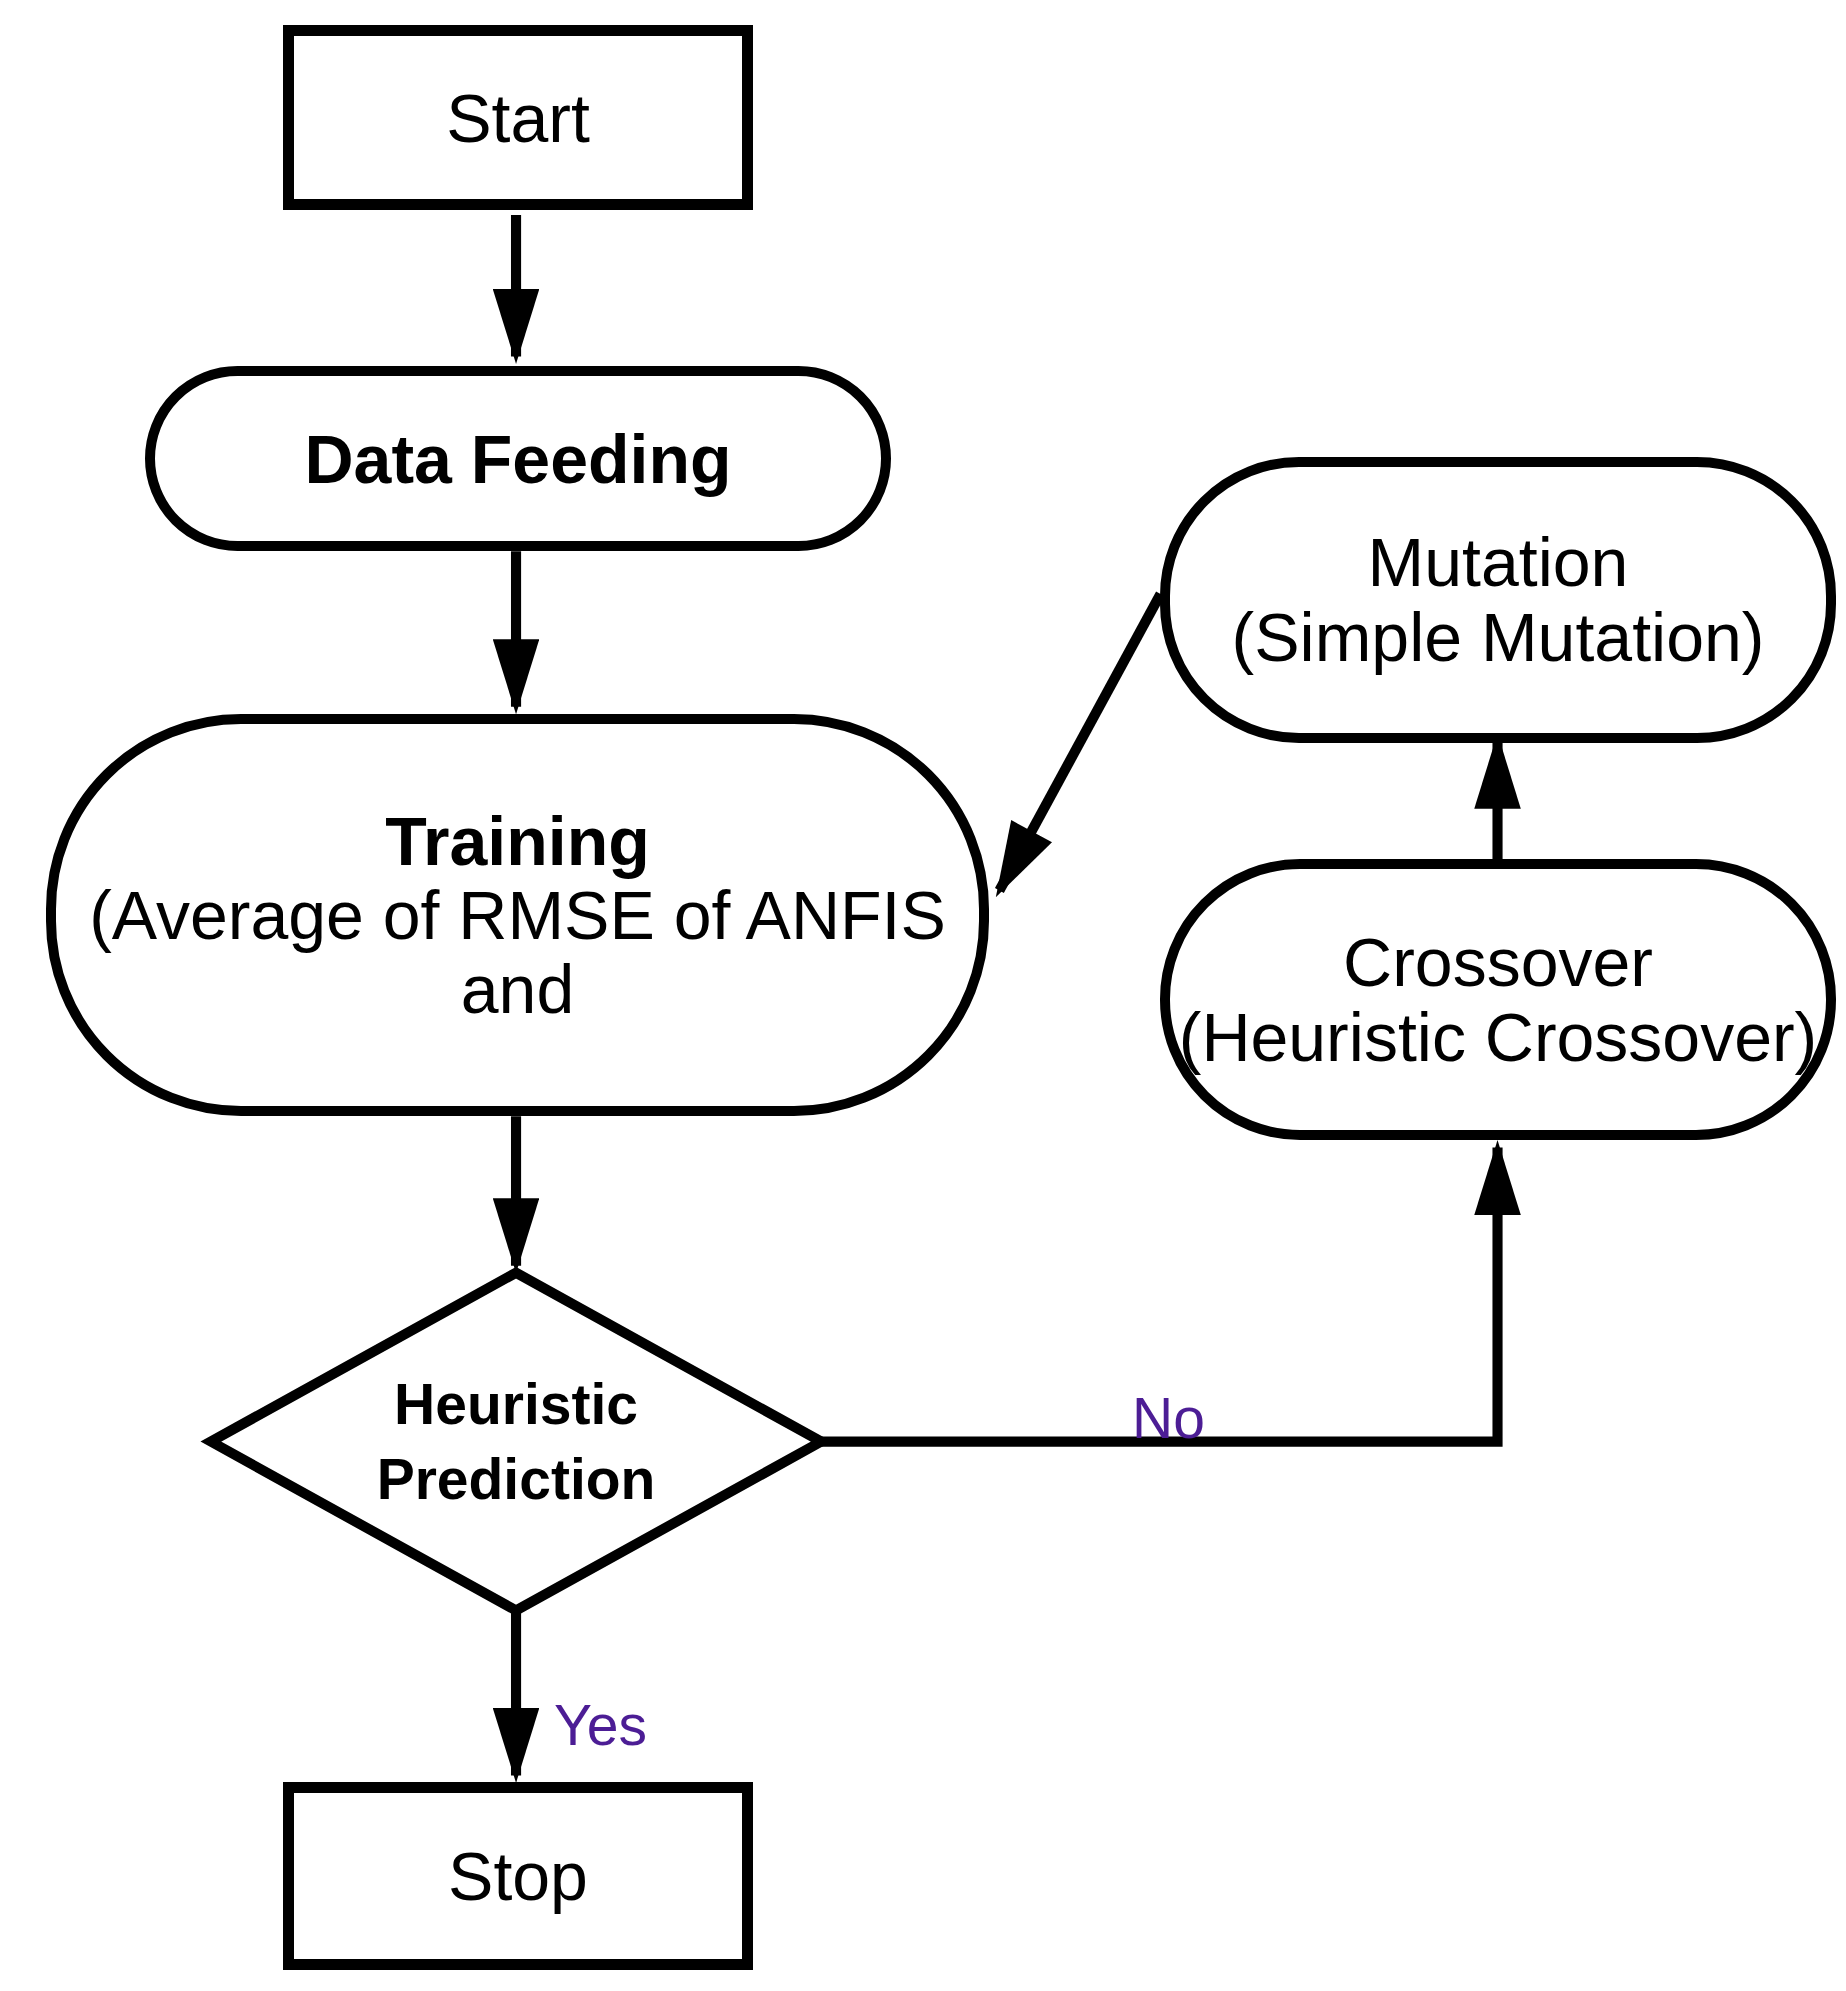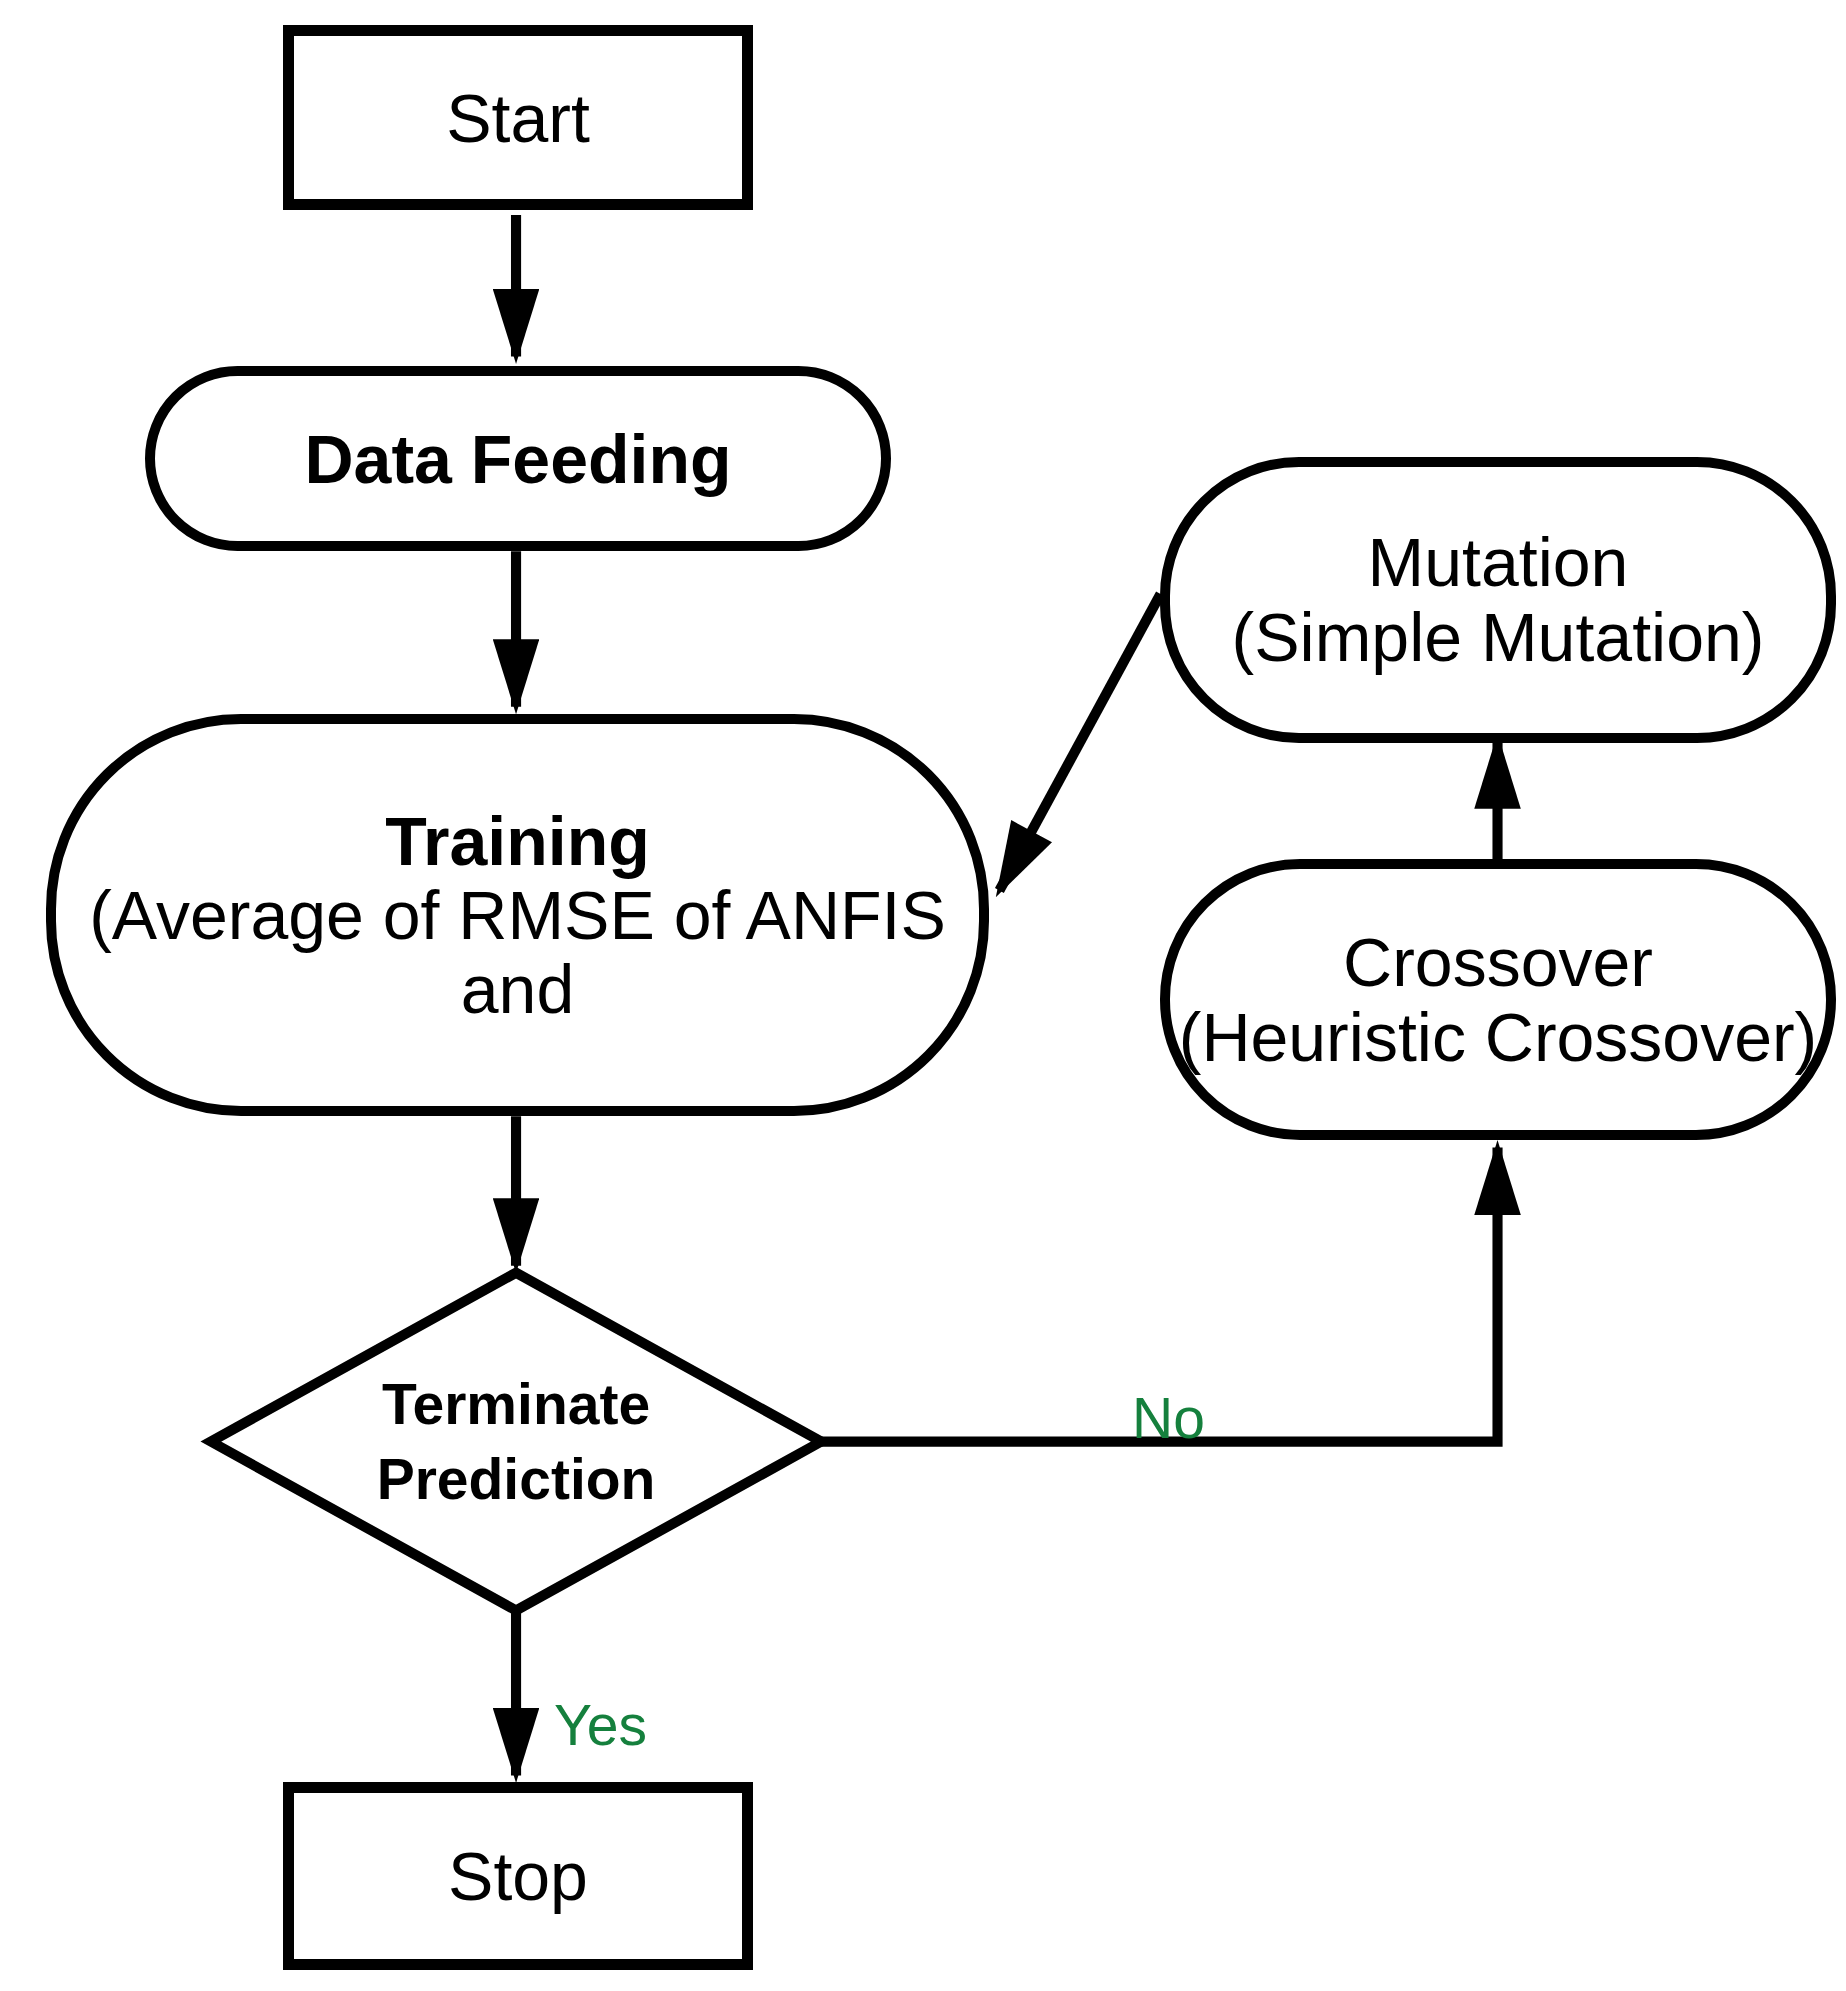--- a/index.html
+++ b/index.html
@@ -57,21 +57,21 @@
     text-align: center;
     font-size: 57px;
     line-height: 75px;
     font-weight: bold;
   }
   .edge-label {
     position: absolute;
     font-size: 57px;
     line-height: 62px;
     white-space: nowrap;
-    color: #15803d;
+    color: #4c1d95;
   }
   #label-yes { left: 554px;  top: 1694px; }
   #label-no  { left: 1118px; top: 1387px; width: 101px; text-align: center; }
   svg .shape   { fill: #ffffff; stroke: #000000; stroke-width: 13; }
   svg .conn    { fill: none; stroke: #000000; stroke-width: 13; }
   svg .arrowhead { fill: #000000; }
 </style>
 </head>
 <body>
 
@@ -102,21 +102,21 @@
   <div class="node node-data-feeding">
     <span>Data Feeding</span>
   </div>
 
   <div class="node node-training">
     <span class="title-bold">Training</span>
     <span>(Average of RMSE of ANFIS and</span>
   </div>
 
   <div class="diamond-text">
-    <span>Terminate</span>
+    <span>Heuristic</span>
     <span>Prediction</span>
   </div>
 
   <div class="node node-stop">
     <span>Stop</span>
   </div>
 
   <div class="node node-mutation">
     <span>Mutation</span>
     <span>(Simple Mutation)</span>

